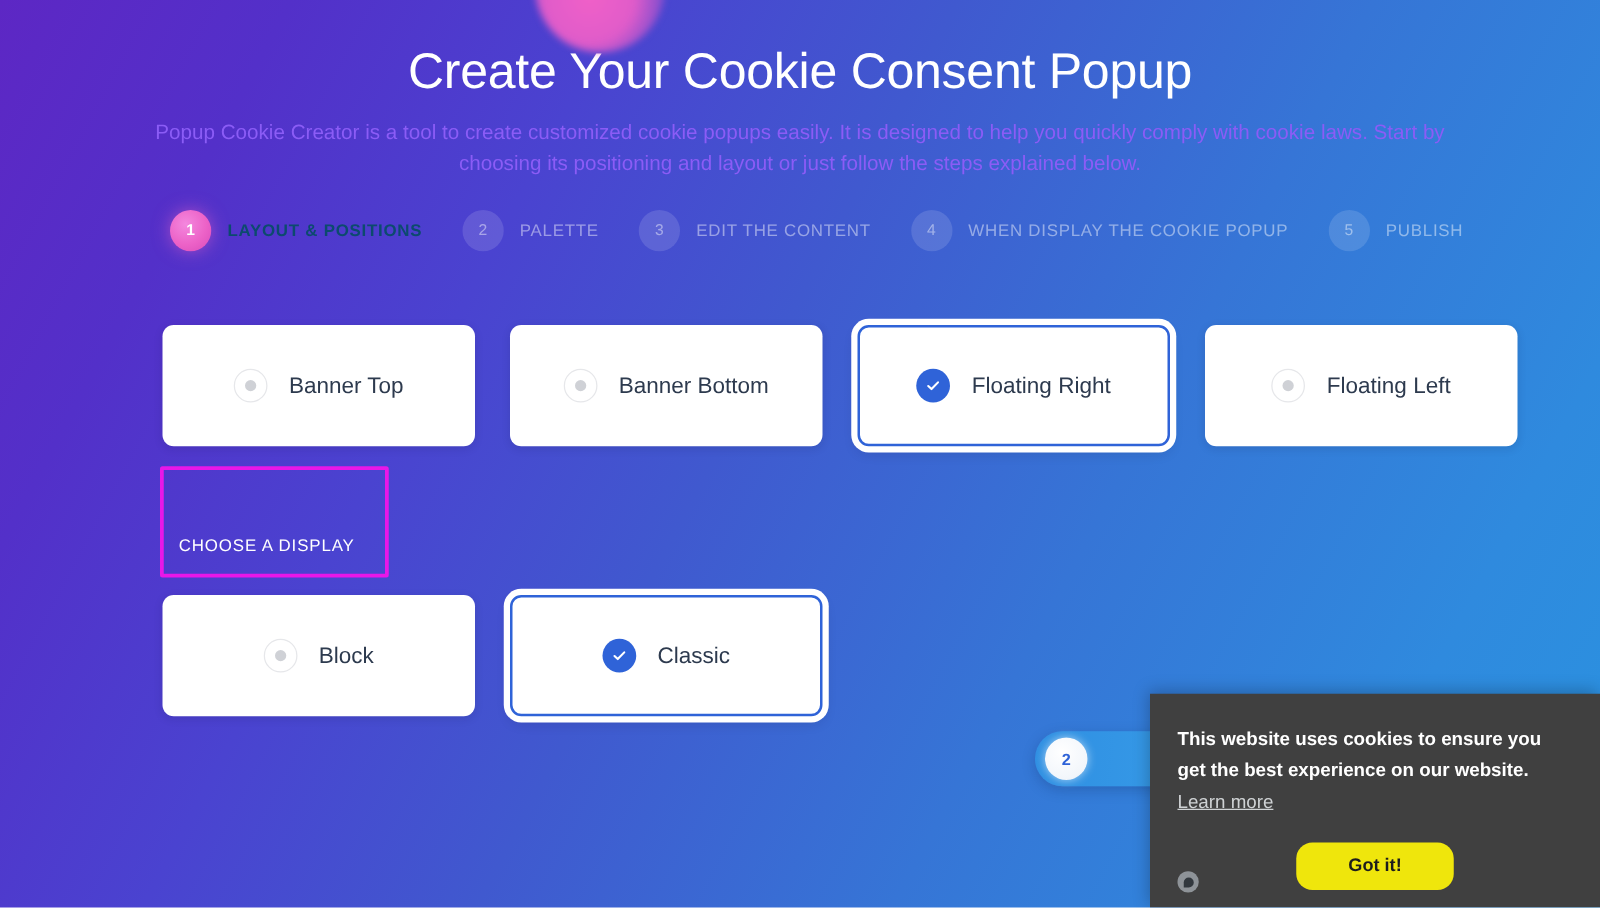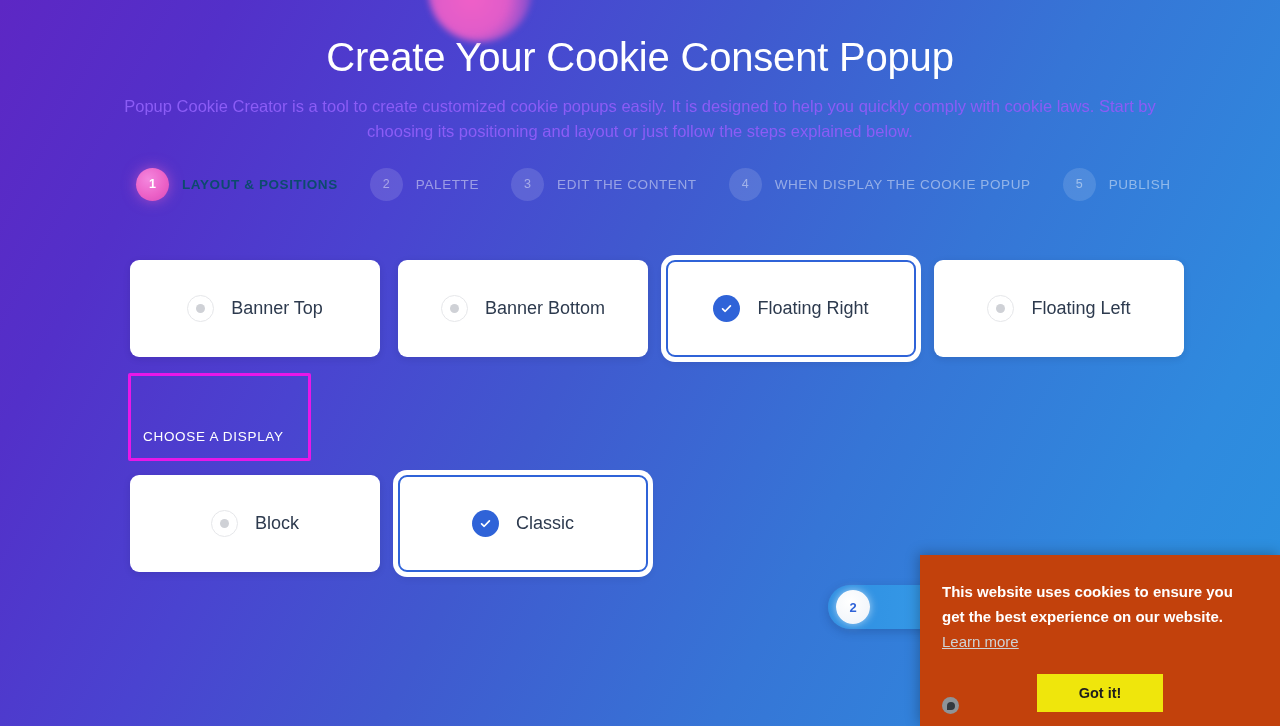--- a/index.html
+++ b/index.html
@@ -125,21 +125,21 @@
     padding: 13px 24px 13px 12px;
     border-radius: 2px;
   }
   .highlight-box .section-label { margin-left: 0; }
 
   
   .card-row {
     display: flex;
     margin-left: 130px;
     margin-top: 14px;
-    gap: 18px;
+    gap: 28px;
   }
   .card {
     width: 250px;
     height: 97px;
     border-radius: 9px;
     background: #ffffff;
     display: flex;
     align-items: center;
     justify-content: center;
     cursor: pointer;
@@ -215,21 +215,21 @@
     flex: none;
   }
 
   
   .cookie-popup {
     position: absolute;
     right: 0;
     bottom: 0;
     width: 360px;
     height: 171px;
-    background: #c2410c;
+    background: #404040;
     padding: 24px 22px 0 22px;
     box-shadow: -2px -2px 12px rgba(0,0,0,0.25);
   }
   .cookie-text {
     color: #ffffff;
     font-size: 15px;
     line-height: 25px;
     font-weight: 700;
   }
   .cookie-link {
@@ -237,21 +237,21 @@
     text-decoration: underline;
     font-weight: 400;
     cursor: pointer;
   }
   .cookie-btn {
     display: block;
     margin: 20px auto 0;
     background: #efe60c;
     color: #1d1d1d;
     border: none;
-    border-radius: 0;
+    border-radius: 13px;
     font-size: 14.5px;
     font-weight: 700;
     padding: 11px 0;
     width: 126px;
     cursor: pointer;
     font-family: "Liberation Sans", sans-serif;
   }
   .cookie-badge {
     position: absolute;
     left: 22px;

